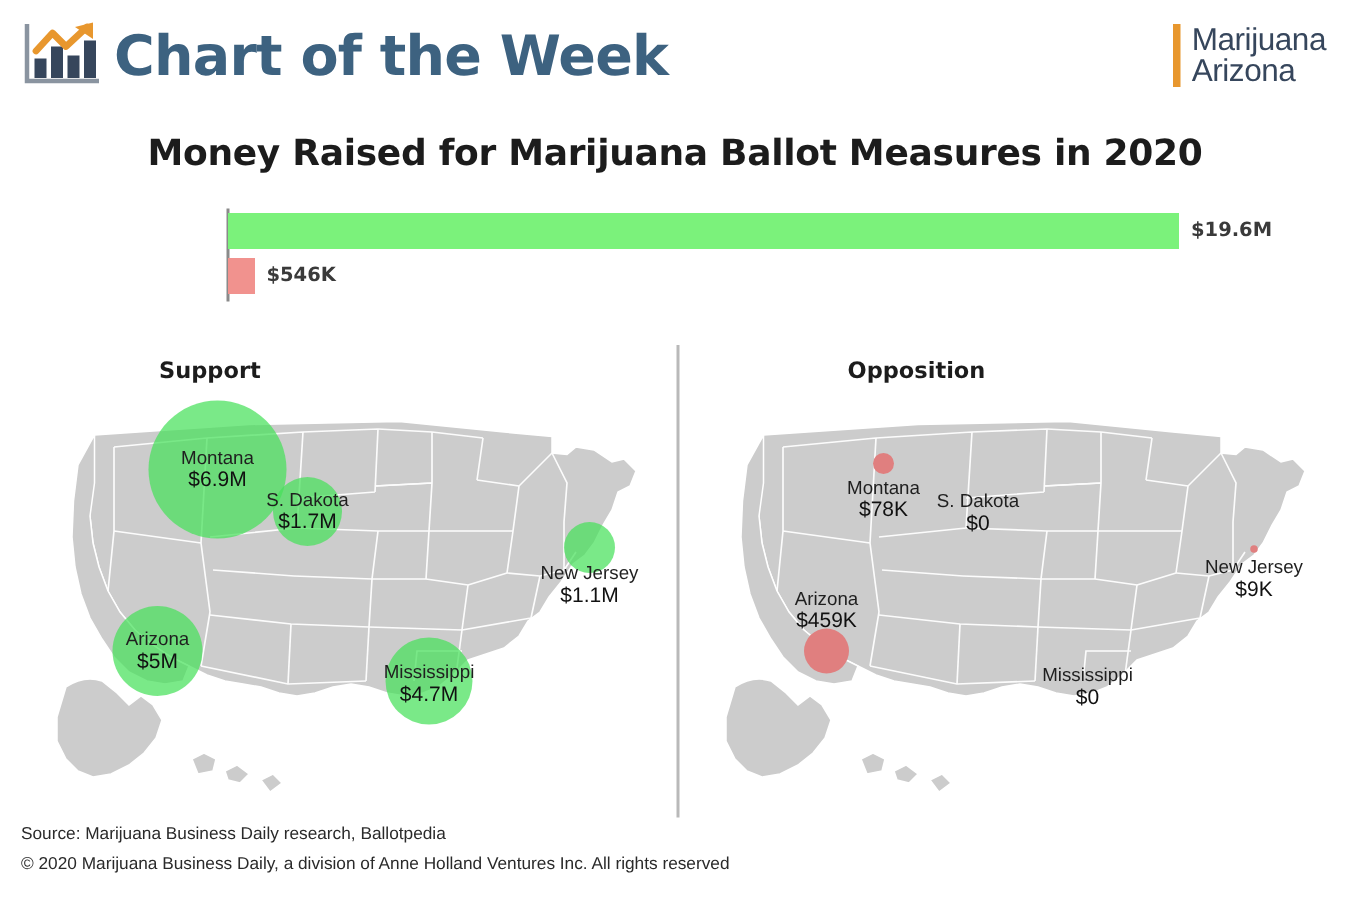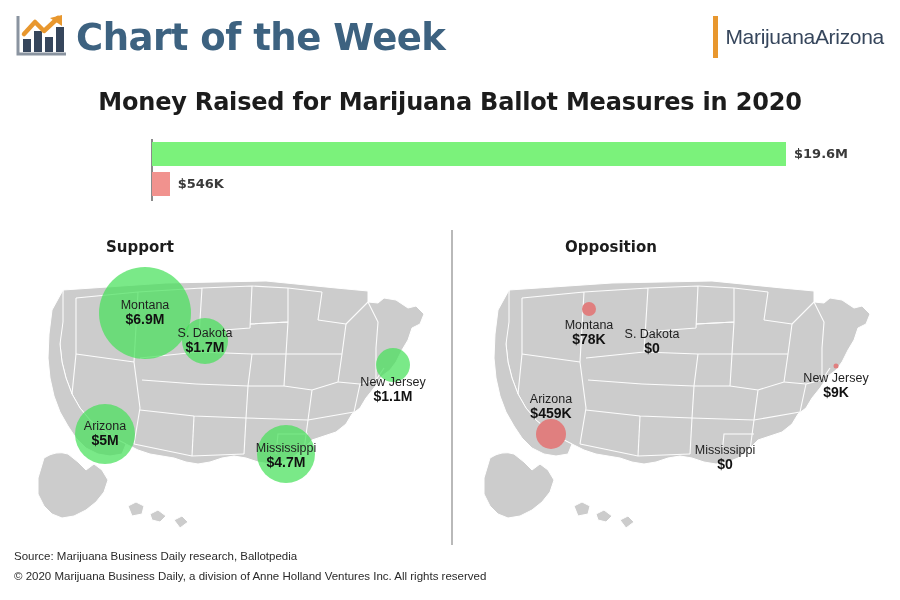--- a/index.html
+++ b/index.html
@@ -24,21 +24,21 @@
     font-family:"DejaVu Sans", sans-serif;
   }
   .mbd-logo{
     position:absolute; right:16px; top:12px;
     height:50px; display:flex; align-items:center;
   }
   .mbd-bar{
     width:5px; height:42px; background:#e8972e; margin-right:7px;
   }
   .mbd-words{
-    display:flex; flex-direction:row; justify-content:flex-start;
+    display:flex; flex-direction:column; justify-content:flex-start;
     line-height:1.02;
   }
   .mbd-words span{
     font-family:"Liberation Sans", sans-serif;
     font-size:21px; color:#36465c; letter-spacing:-0.3px; font-weight:400;
   }
   .mbd-daily{
     font-family:"DejaVu Sans", sans-serif;
     font-size:44px; font-weight:bold; color:#e8972e;
     margin-left:6px; letter-spacing:-1px; line-height:1;
@@ -94,21 +94,21 @@
   }
   .bubble.green{ background:rgba(70,225,90,0.72); }
   .bubble.pink{ background:#e07f7f; }
   .mlabel{
     position:absolute; transform:translateX(-50%);
     text-align:center; white-space:nowrap;
     font-family:"Liberation Sans", sans-serif;
     line-height:1.12;
   }
   .mlabel .nm{ display:block; font-size:12.5px; color:#1f1f1f;text-align:center; }
-  .mlabel .vl{ display:block; font-size:14px; font-weight:bold; color:#111111; }
+  .mlabel .vl{ display:block; font-size:14px; font-weight:normal; color:#111111; }
   
   .footer{
     position:absolute; left:14px; bottom:14px;
     font-family:"Liberation Sans", sans-serif;
     font-size:11.5px; color:#2a2a2a; line-height:1.75;
   }
 </style>
 </head>
 <body>
 

